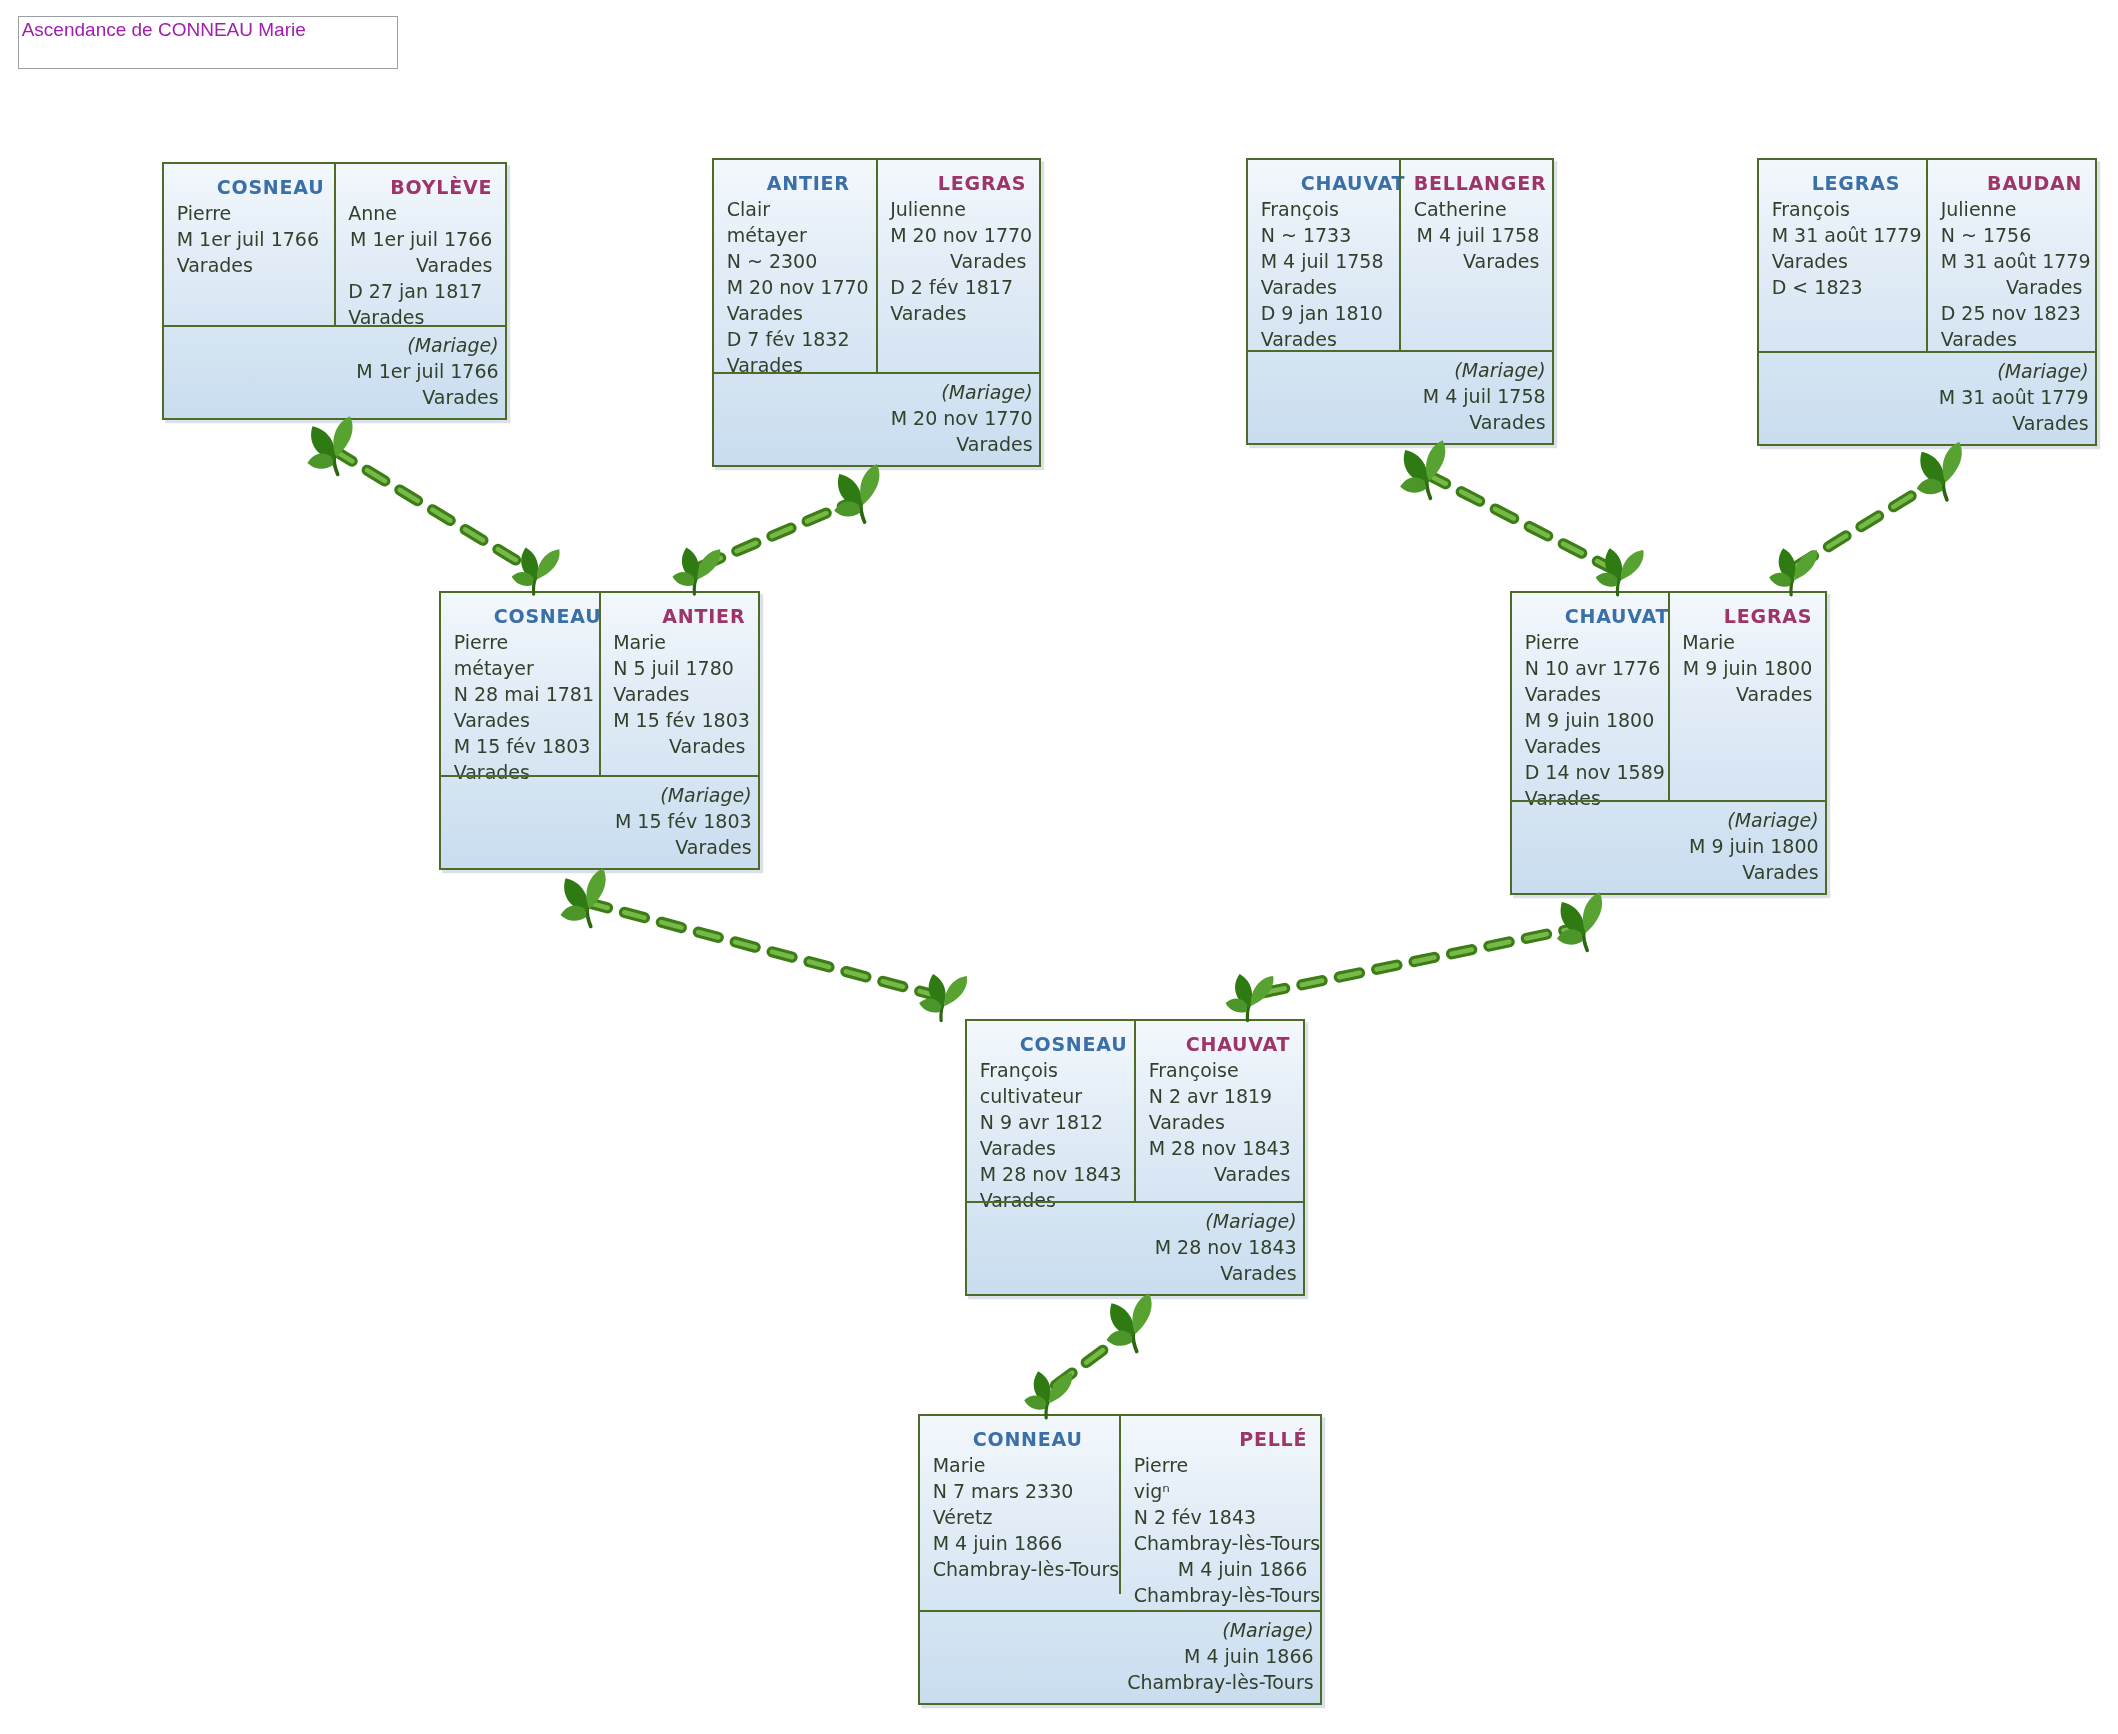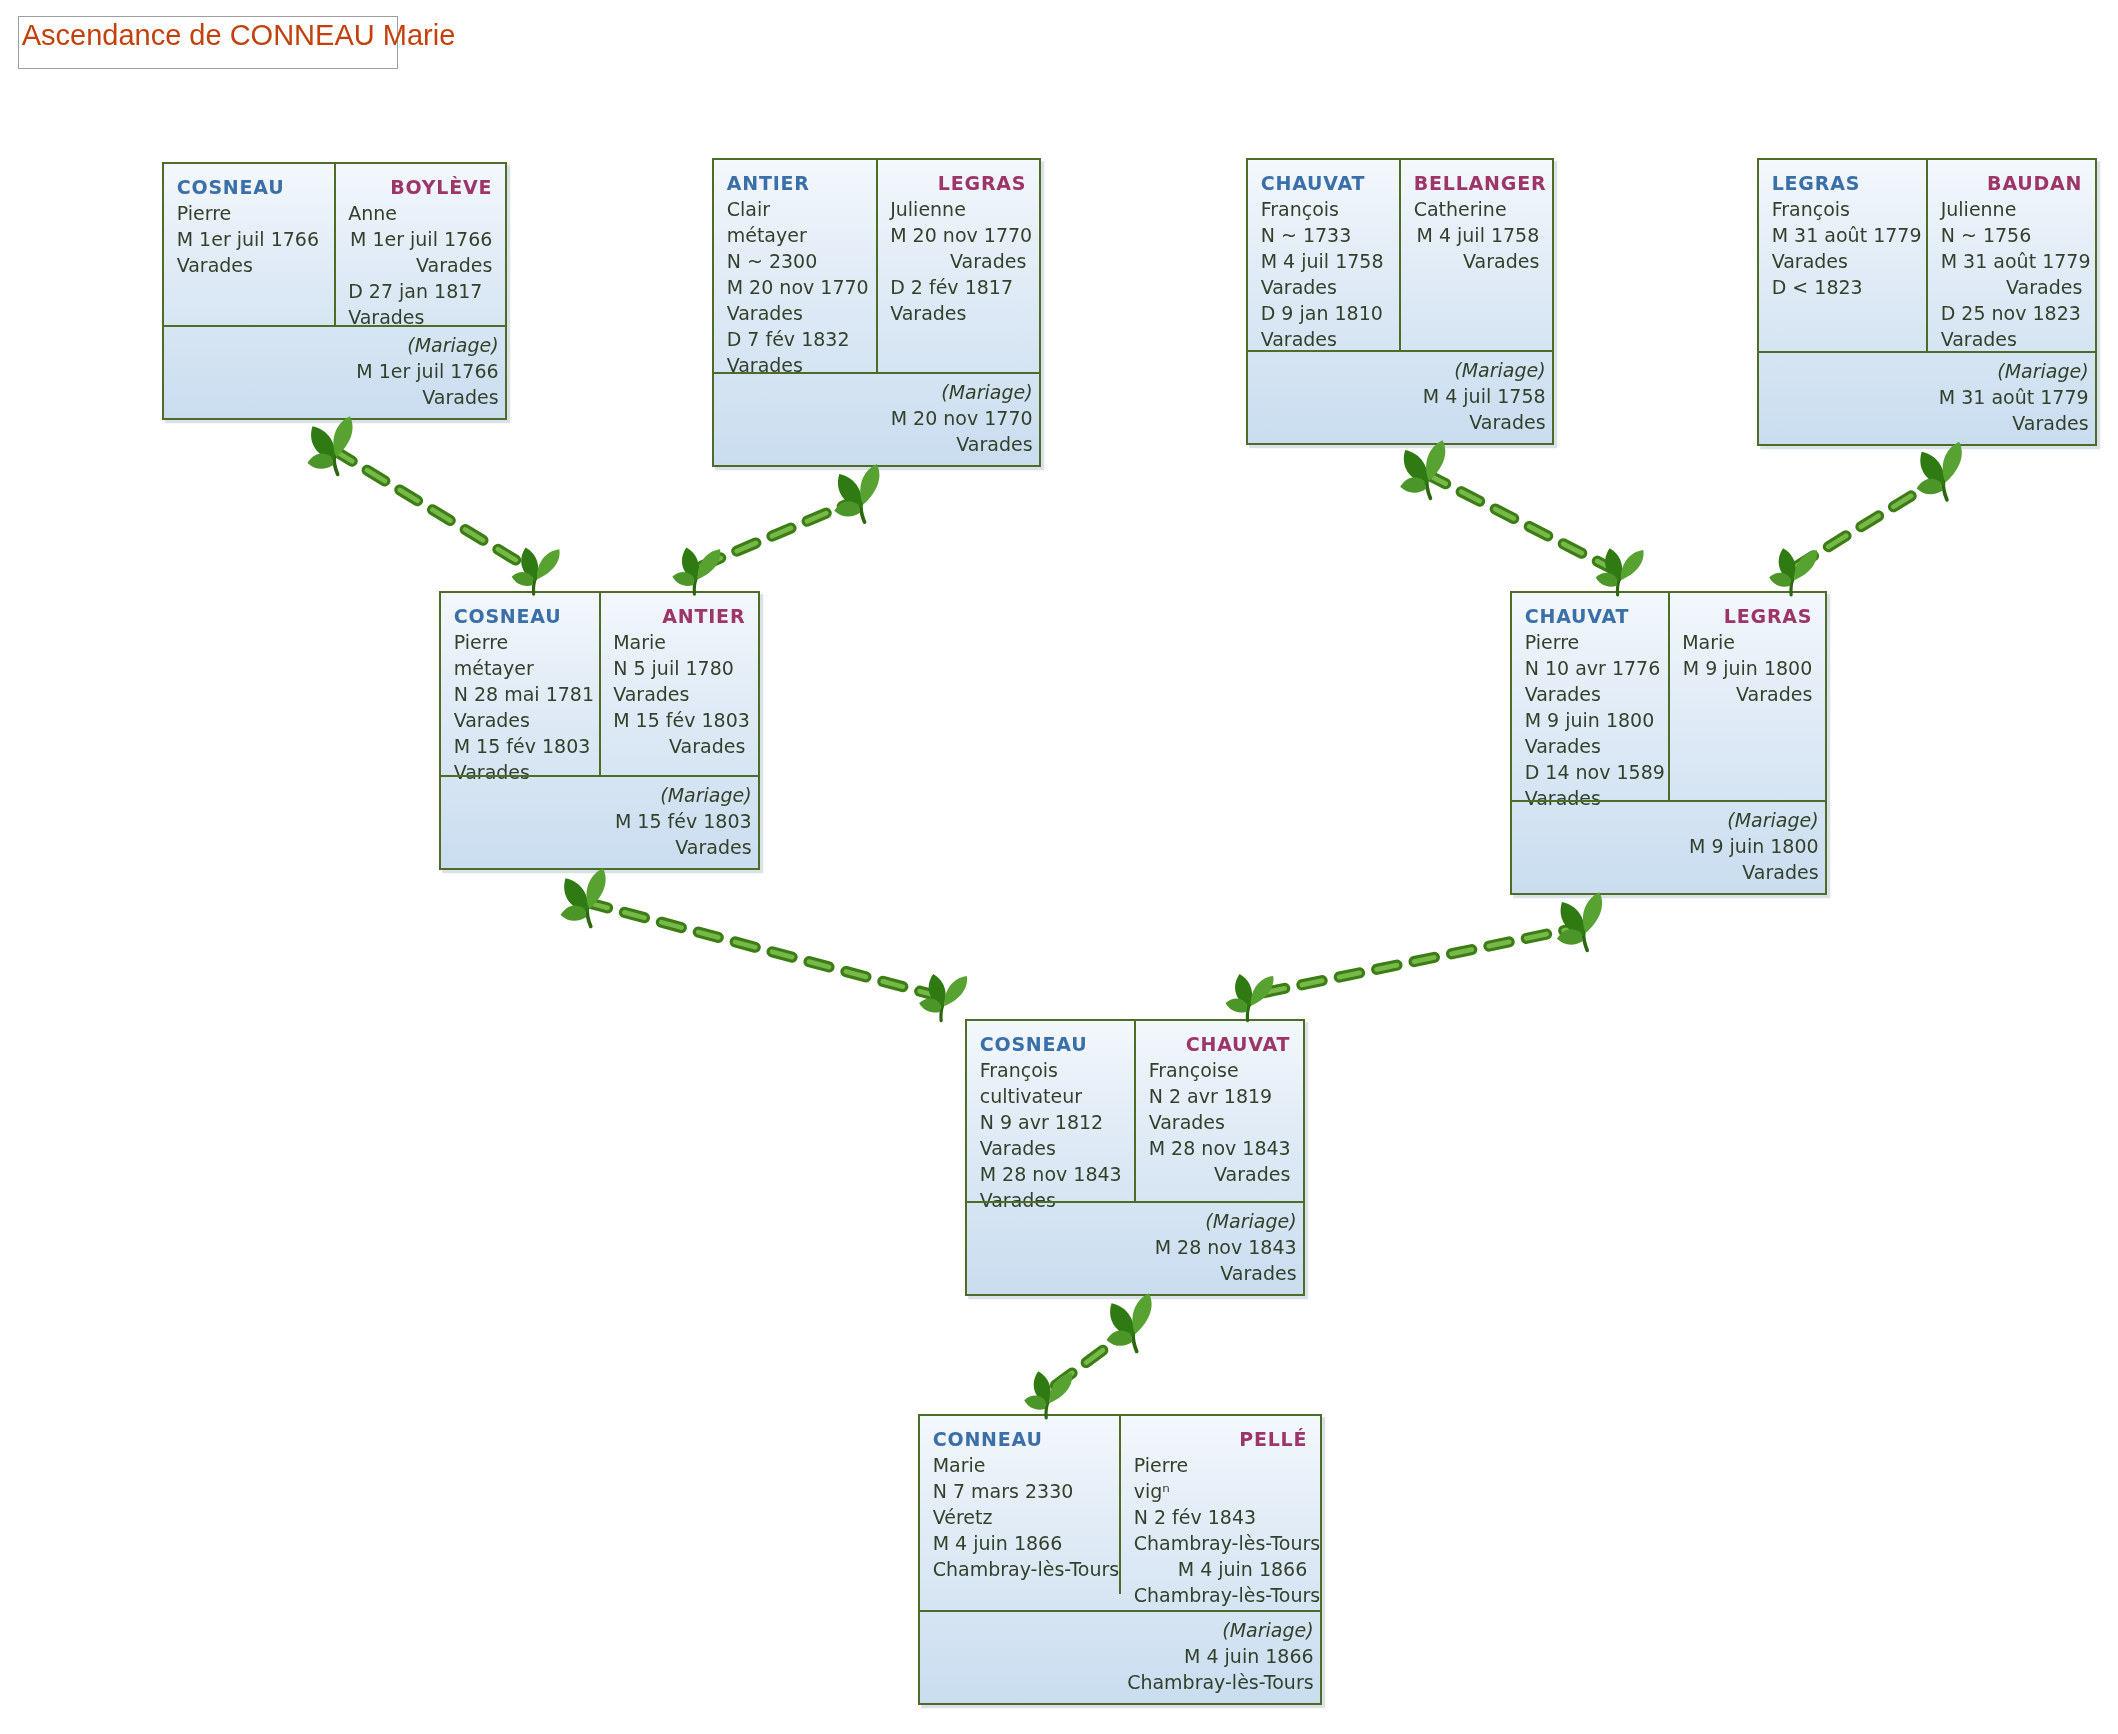--- a/index.html
+++ b/index.html
@@ -4,36 +4,36 @@
 <style>
   html,body{margin:0;padding:0;background:#ffffff;}
   .canvas{
     position:relative;width:2119px;height:1735px;background:#ffffff;overflow:hidden;
     font-family:"DejaVu Sans",sans-serif;color:#33402c;
   }
   
   .title-box{
     position:absolute;left:17.5px;top:16px;width:380px;height:53px;
     background:#ffffff;border:1.6px solid #9aa0a6;box-sizing:border-box;
-    font-family:"Liberation Sans",sans-serif;font-size:29px;color:#c2410c;
+    font-family:"Liberation Sans",sans-serif;font-size:19px;color:#a21caf;
     padding:2.4px 3.2px;white-space:nowrap;
   }
   
   .fbox{
     position:absolute;box-sizing:border-box;border:2.4px solid #4e6b28;
     background:linear-gradient(180deg,#f3f8fc 0%,#e0ebf6 40%,#c9ddef 100%);
     display:flex;flex-direction:column;z-index:1;
     box-shadow:3.2px 3.2px 0 rgba(150,170,190,0.35);
     font-size:19px;line-height:26px;
   }
   .persons{flex:1;display:flex;min-height:0;}
   .person{flex:1;padding:9.6px 0 3.2px 0;box-sizing:border-box;min-width:0;}
   .person.wife{border-left:2.4px solid #4e6b28;}
   .surname{font-weight:bold;padding:0 12.7px;letter-spacing:0.8px;}
-  .person.husband .surname{color:#3a6fa8;}
+  .person.husband .surname{color:#3a6fa8;margin-left:40px;}
   .person.wife .surname{color:#9e3569;text-align:right;}
   .ln{padding:0 12.7px;white-space:nowrap;}
   .ln.r{text-align:right;}
   .marriage{
     border-top:2.4px solid #4e6b28;text-align:right;padding:4.8px 6.4px 8px 6.4px;
   }
   .marriage .ml0{font-style:italic;}
   
   svg.connectors{position:absolute;left:0;top:0;z-index:2;pointer-events:none;}
 </style>

